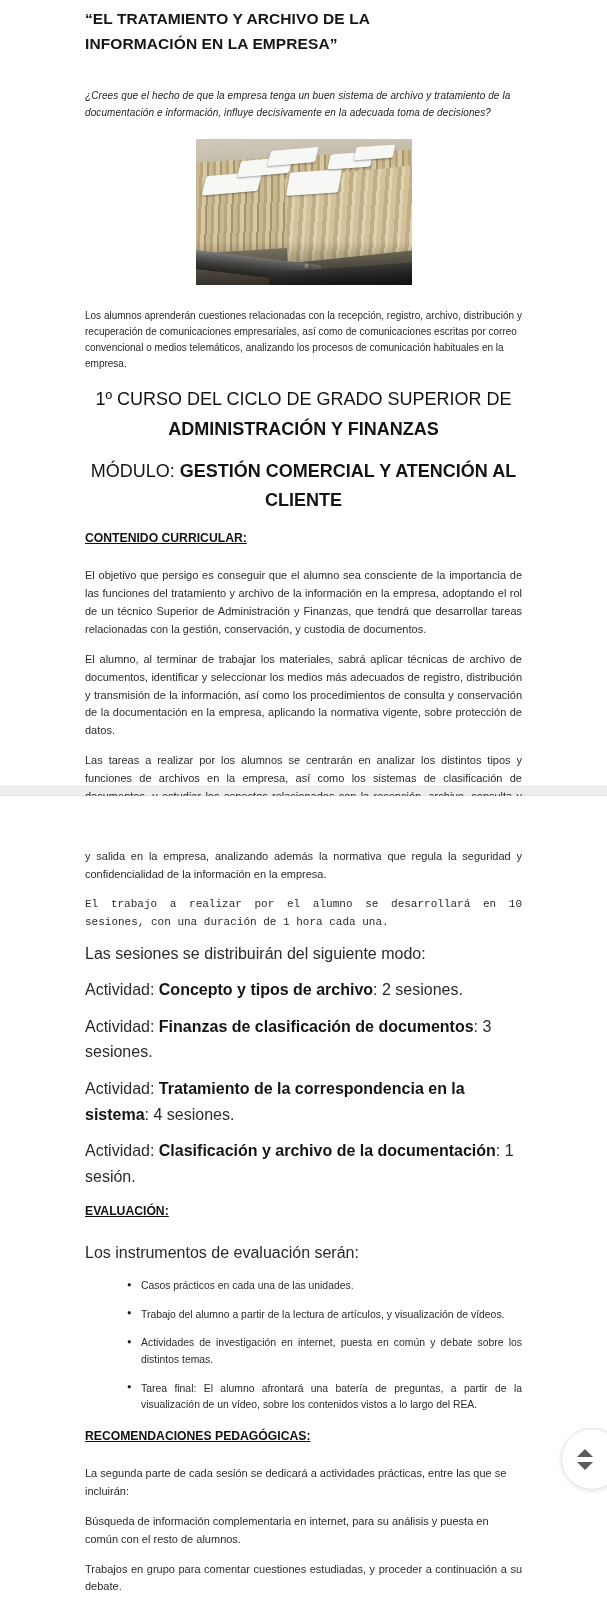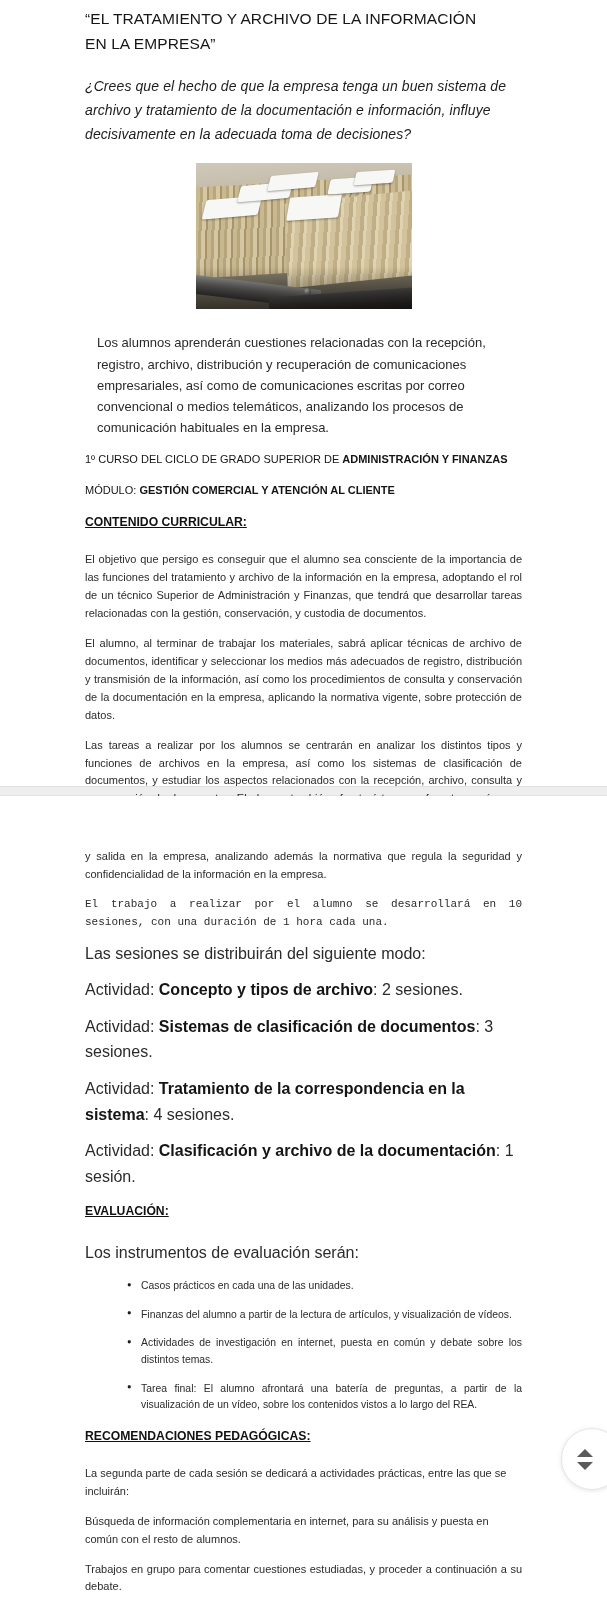--- a/index.html
+++ b/index.html
@@ -37,29 +37,29 @@
     border-bottom: 1px solid #e2e2e2;
     box-sizing: border-box;
   }
   .page-2 {
     padding: 52px 85px 28px 85px;
   }
 
   
   .doc-title {
     font-size: 15.5px;
-    font-weight: normal;
+    font-weight: bold;
     line-height: 1.62;
     letter-spacing: 0.1px;
     color: #161616;
-    margin: 0 0 18px 0;
+    margin: 0 0 31px 0;
     max-width: 400px;
   }
   .intro-question {
-    font-size: 14px;
+    font-size: 10px;
     font-style: italic;
     line-height: 1.72;
     color: #1d1d1d;
     margin: 0 0 16px 0;
     letter-spacing: 0.1px;
   }
 
   .figure {
     margin: 0 0 18px 0;
     text-align: center;
@@ -129,30 +129,31 @@
     position: absolute; left: 0; right: 0; bottom: 0; height: 30%;
     background: linear-gradient(180deg, rgba(20,18,14,0) 0%, rgba(20,18,14,.55) 100%);
   }
   .photo .screw {
     position: absolute; left: 50%; bottom: 10%;
     width: 7px; height: 7px; border-radius: 50%;
     background: radial-gradient(circle at 35% 35%, #cfcfcf, #6a6a6a 60%, #2c2c2c 100%);
   }
 
   .body-small {
-    font-size: 13px;
+    font-size: 10px;
     line-height: 1.62;
     color: #2a2a2a;
-    margin: 0 0 13px 12px;
+    margin: 0 0 13px 0;
   }
   .heading-line {
-    font-size: 11px;
+    font-size: 18px;
     line-height: 1.62;
     color: #141414;
     margin: 0 0 13px 0;
+    text-align: center;
   }
   .heading-line b { font-weight: bold; }
 
   .section-head {
     font-size: 12.2px;
     font-weight: bold;
     text-decoration: underline;
     color: #111111;
     margin: 0 0 11px 0;
     display: inline-block;
@@ -280,35 +281,35 @@
   <div class="page page-2">
 
     <p class="just">y salida en la empresa, analizando además la normativa que regula la seguridad y confidencialidad de la información en la empresa.</p>
 
 
     <p class="just tight">El trabajo a realizar por el alumno se desarrollará en 10 sesiones, con una duración de 1 hora cada una.</p>
     <p class="act-line">Las sesiones se distribuirán del siguiente  modo:</p>
 
     <p class="act-line"><span>Actividad: </span><b>Concepto y tipos de archivo</b><span>: 2 sesiones.</span></p>
 
-    <p class="act-line"><span>Actividad: </span><b>Sistemas de clasificación de documentos</b><span>: 3 sesiones.</span></p>
+    <p class="act-line"><span>Actividad: </span><b>Finanzas de clasificación de documentos</b><span>: 3 sesiones.</span></p>
 
     <p class="act-line"><span>Actividad: </span><b>Tratamiento de la correspondencia en la sistema</b><span>: 4 sesiones.</span></p>
 
     <p class="act-line"><span>Actividad: </span><b>Clasificación y archivo de la documentación</b><span>: 1 sesión.</span></p>
 
     <div class="section-head-wrap">
       <span class="section-head">EVALUACIÓN:</span>
     </div>
 
     <p class="act-line">Los instrumentos de evaluación serán:</p>
 
     <ul class="bullets">
       <li>Casos prácticos en cada una de las unidades.</li>
-      <li>Finanzas del alumno a partir de la lectura de artículos, y visualización de vídeos.</li>
+      <li>Trabajo del alumno a partir de la lectura de artículos, y visualización de vídeos.</li>
       <li>Actividades de investigación en internet, puesta en común y debate sobre los distintos temas.</li>
       <li>Tarea final: El alumno afrontará una batería de preguntas, a  partir de la visualización de un vídeo, sobre los contenidos vistos a lo largo del REA.</li>
     </ul>
 
     <div class="section-head-wrap">
       <span class="section-head">RECOMENDACIONES PEDAGÓGICAS:</span>
     </div>
 
     <p class="just left">La segunda parte de cada sesión se dedicará a actividades prácticas, entre las que se incluirán:</p>
     <p class="just left">Búsqueda de información complementaria en internet, para su análisis y puesta en común con el resto de alumnos.</p>

